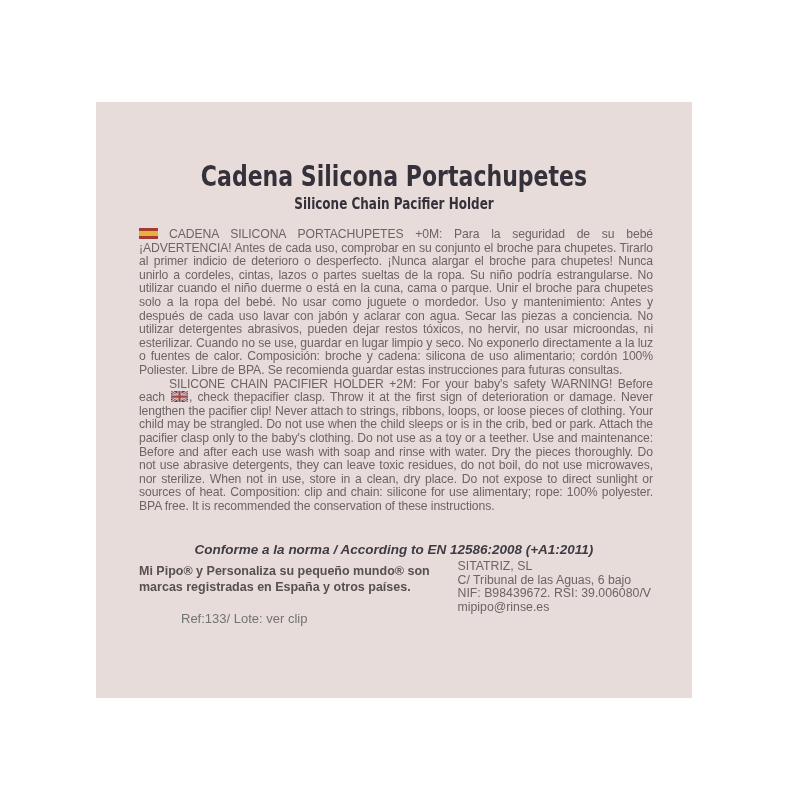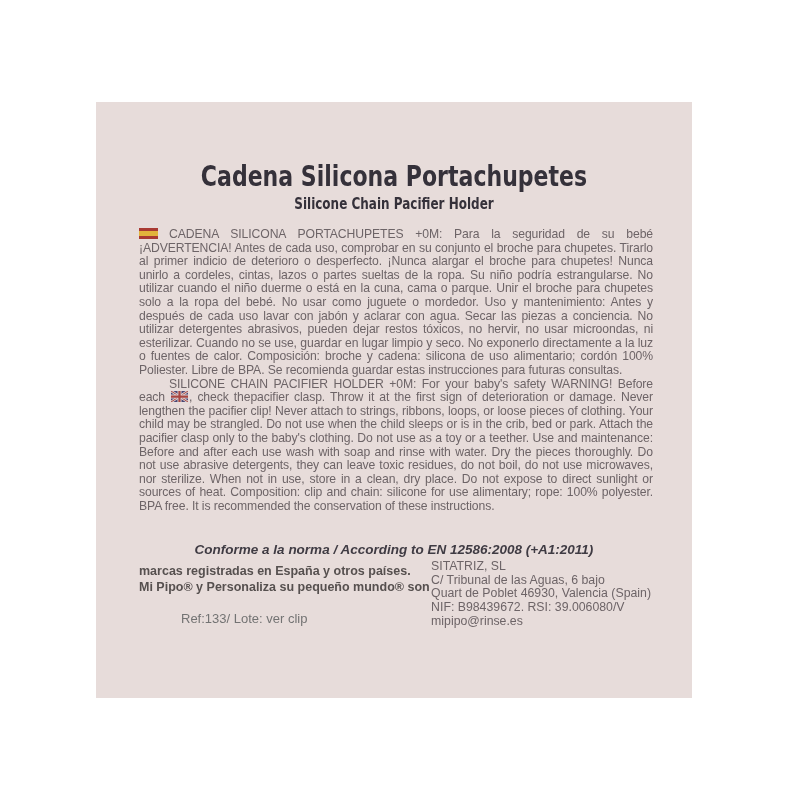--- a/index.html
+++ b/index.html
@@ -105,39 +105,38 @@
 </head>
 <body>
 
 <div class="panel">
 
   <h1 class="title">Cadena Silicona Portachupetes</h1>
   <h2 class="subtitle">Silicone Chain Pacifier Holder</h2>
 
   <div class="body-text">
     <p class="para es"><span class="flag-es"></span><span>CADENA SILICONA PORTACHUPETES +0M: Para la seguridad de su bebé ¡ADVERTENCIA! Antes de cada uso, comprobar en su conjunto el broche para chupetes. Tirarlo al primer indicio de deterioro o desperfecto. ¡Nunca alargar el broche para chupetes! Nunca unirlo a cordeles, cintas, lazos o partes sueltas de la ropa. Su niño podría estrangularse. No utilizar cuando el niño duerme o está en la cuna, cama o parque. Unir el broche para chupetes solo a la ropa del bebé. No usar como juguete o mordedor.  Uso y mantenimiento: Antes y después de cada uso lavar con jabón y aclarar con agua. Secar las piezas a conciencia. No utilizar detergentes abrasivos, pueden dejar restos tóxicos, no hervir, no usar microondas, ni esterilizar. Cuando no se use, guardar en lugar limpio y seco. No exponerlo directamente a la luz o fuentes de calor. Composición: broche y cadena: silicona de uso alimentario; cordón 100% Poliester. Libre de BPA. Se recomienda guardar estas instrucciones para futuras consultas.</span></p>
-    <p class="para en"><span class="indent"></span><span>SILICONE CHAIN PACIFIER HOLDER +0M: For your baby's safety WARNING! Before each</span> <span class="flag-uk"><svg width="17" height="11" viewBox="0 0 34 22" xmlns="http://www.w3.org/2000/svg">
+    <p class="para en"><span class="indent"></span><span>SILICONE CHAIN PACIFIER HOLDER +2M: For your baby's safety WARNING! Before each</span> <span class="flag-uk"><svg width="17" height="11" viewBox="0 0 34 22" xmlns="http://www.w3.org/2000/svg">
             <rect width="34" height="22" fill="#4a4673"></rect>
             <path d="M0,0 L34,22 M34,0 L0,22" stroke="#ddd4d3" stroke-width="5"></path>
             <path d="M0,0 L34,22 M34,0 L0,22" stroke="#a84641" stroke-width="2"></path>
             <path d="M17,0 V22 M0,11 H34" stroke="#ddd4d3" stroke-width="8"></path>
             <path d="M17,0 V22 M0,11 H34" stroke="#a84641" stroke-width="4.5"></path>
           </svg></span><span>, check thepacifier clasp. Throw it at the first sign of deterioration or damage. Never lengthen the pacifier clip! Never attach to strings, ribbons, loops, or loose pieces of clothing. Your child may be strangled. Do not use when the child sleeps or is in the crib, bed or park. Attach the pacifier clasp only to the baby's clothing. Do not use as a toy or a teether. Use and maintenance: Before and after each use wash with soap and rinse with water. Dry the pieces thoroughly. Do not use abrasive detergents, they can leave toxic residues, do not boil, do not use microwaves, nor sterilize. When not in use, store in a clean, dry place. Do not expose to direct sunlight or sources of heat. Composition: clip and chain: silicone for use alimentary; rope: 100% polyester. BPA free. It is recommended the conservation of these instructions.</span></p>
   </div>
 
   <div class="compliance">Conforme a la norma / According to EN 12586:2008 (+A1:2011)</div>
 
   <div class="trademark">
+    <div>Mi Pipo® y Personaliza su pequeño mundo® son</div>
     <div>marcas registradas en España y otros países.</div>
-    <div>Mi Pipo® y Personaliza su pequeño mundo® son</div>
   </div>
 
   <div class="ref-line">Ref:133/ Lote: ver clip</div>
 
   <div class="company">
     <div>SITATRIZ, SL</div>
     <div>C/ Tribunal de las Aguas, 6 bajo</div>
-    <div>Quart de Poblet 46930, Valencia (Spain)</div>
     <div>NIF: B98439672. RSI: 39.006080/V</div>
     <div>mipipo@rinse.es</div>
   </div>
 
 </div>
 
 </body></html>

